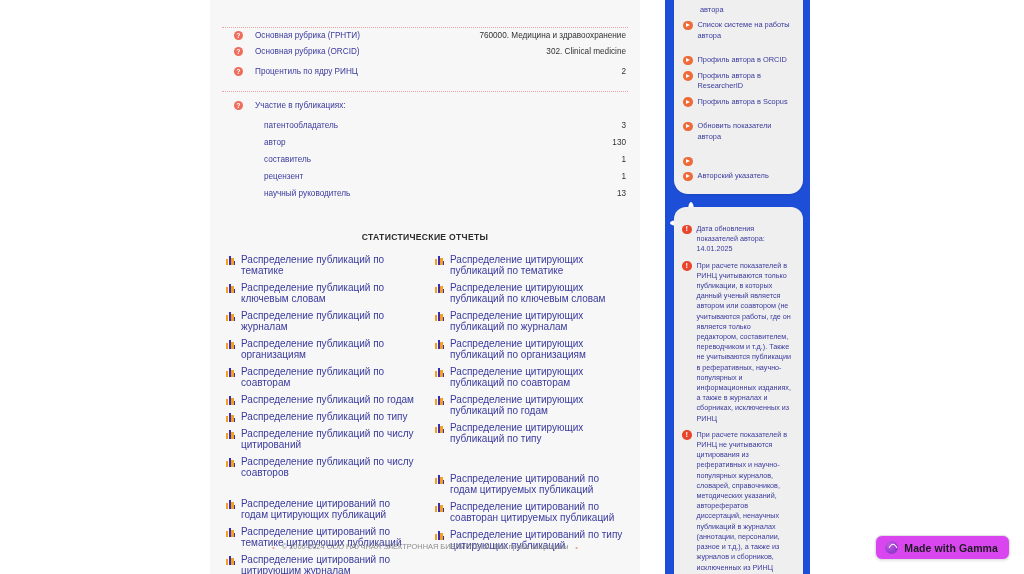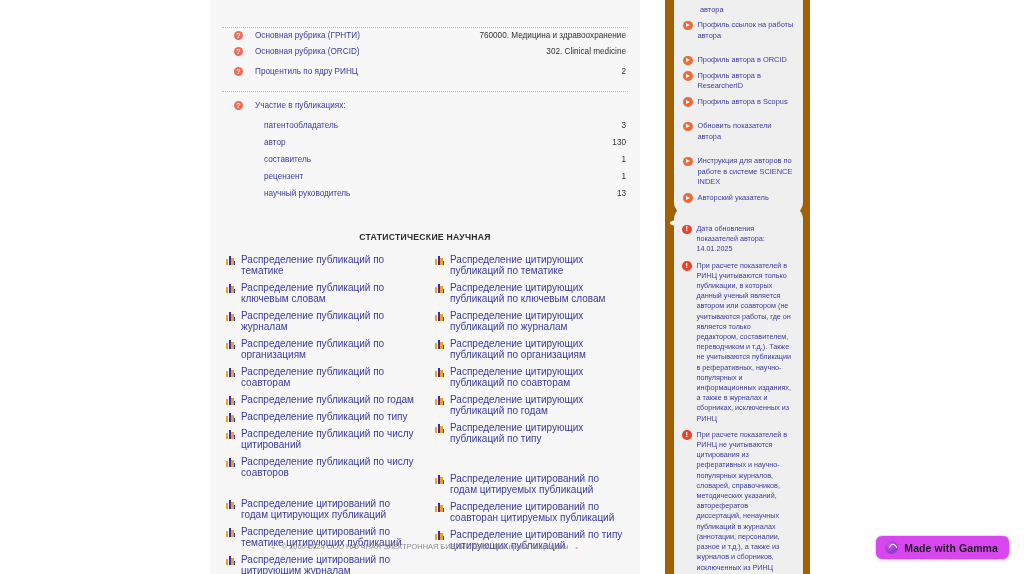--- a/index.html
+++ b/index.html
@@ -153,21 +153,21 @@
     text-align: center;
     font-size: 7.4px;
     color: #8c8c8c;
   }
   #footer .bullet { color: #e6a79a; font-size: 8px; padding: 0 7px; vertical-align: middle;}
 
   
   #sidebar {
     position: absolute;
     left: 665px; top: 0; width: 145px; height: 574px;
-    background: #a16207;
+    background: #1d4ed8;
   }
   .side-card {
     position: absolute;
     left: 9px;
     width: 129px;
     background: #efefef;
     border-radius: 0 0 12px 12px;
     box-shadow: 0 1px 2px rgba(0,0,0,0.10);
   }
   #card-links { top: -2px; padding: 4px 0 10px 0; border-radius: 0 0 14px 14px;}
@@ -336,21 +336,21 @@
             <span class="label">рецензент</span>
             <span class="value">1</span>
           </div>
           <div class="sub-row">
             <span class="label">научный руководитель</span>
             <span class="value">13</span>
           </div>
         </div>
       </div>
 
-      <div id="reports-title">СТАТИСТИЧЕСКИЕ НАУЧНАЯ</div>
+      <div id="reports-title">СТАТИСТИЧЕСКИЕ ОТЧЕТЫ</div>
 
       <div class="reports-cols">
 
         <div class="reports-col">
           <div class="report-group">
             <div class="report-item">
               <span class="chart-icon">
                   <i></i>
                   <i></i>
                   <i></i>
@@ -588,21 +588,21 @@
         <circle cx="21" cy="21" r="6"></circle>
       </g>
     </svg>
 
     <div class="side-card" id="card-links">
       <div class="side-item continuation">
         <span class="stext">автора</span>
       </div>
       <div class="side-item">
         <span class="play-icon"></span>
-        <span class="stext">Профиль ссылок на работы автора</span>
+        <span class="stext">Список системе на работы автора</span>
       </div>
       <div class="side-gap"></div>
       <div class="side-item">
         <span class="play-icon"></span>
         <span class="stext">Профиль автора в ORCID</span>
       </div>
       <div class="side-item">
         <span class="play-icon"></span>
         <span class="stext">Профиль автора в ResearcherID</span>
       </div>
@@ -611,21 +611,20 @@
         <span class="stext">Профиль автора в Scopus</span>
       </div>
       <div class="side-gap"></div>
       <div class="side-item">
         <span class="play-icon"></span>
         <span class="stext">Обновить показатели автора</span>
       </div>
       <div class="side-gap"></div>
       <div class="side-item">
         <span class="play-icon"></span>
-        <span class="stext">Инструкция для авторов по работе в системе SCIENCE INDEX</span>
       </div>
       <div class="side-item">
         <span class="play-icon"></span>
         <span class="stext">Авторский указатель</span>
       </div>
     </div>
 
     <div class="side-card" id="card-notes">
       <div class="note-item">
         <span class="bang-icon"></span>

